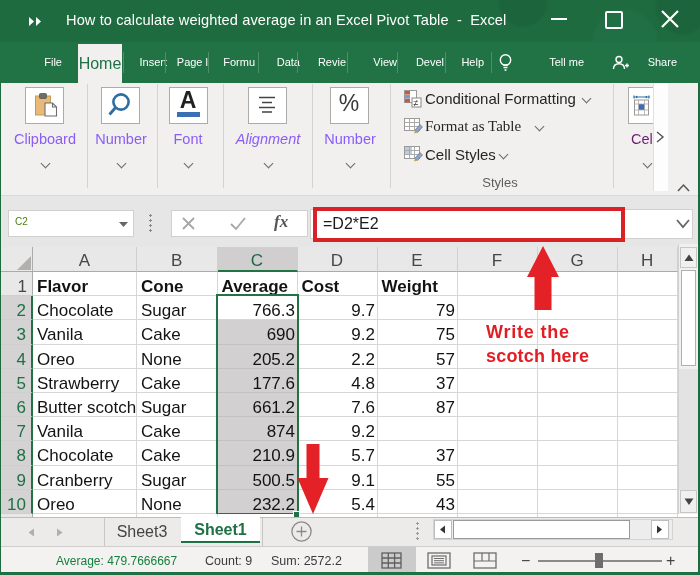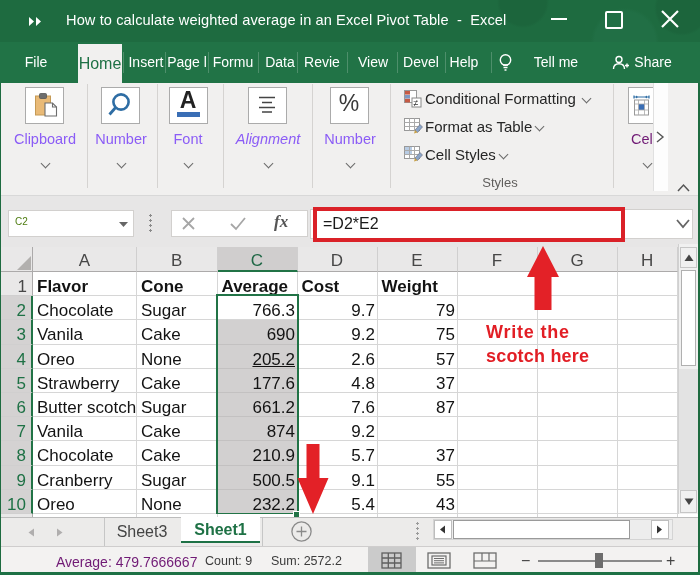--- a/index.html
+++ b/index.html
@@ -4,21 +4,21 @@
 <style>
   html,body{margin:0;padding:0;}
   body{width:700px;height:575px;overflow:hidden;font-family:"Liberation Sans",sans-serif;}
   .abs{position:absolute;}
   #app{position:relative;width:700px;height:575px;background:#fff;}
   
   #titlebar{left:0;top:0;width:700px;height:42px;background:#1e6b40;background-image:radial-gradient(circle 55px at 625px 42px,#216f45 0%,#216f45 55%,transparent 62%),radial-gradient(circle 42px at 523px 2px,#1c653c 0%,#1c653c 55%,transparent 62%),radial-gradient(circle 48px at 682px 8px,#1c653c 0%,#1c653c 52%,transparent 58%);}
   #titletext{left:66px;top:12px;color:#fff;font-size:14.6px;letter-spacing:0.1px;}
   
   #tabbar{left:0;top:42px;width:700px;height:41px;background:#217346;}
-  .mtab{position:absolute;top:0;height:41px;line-height:41px;color:#fff;font-size:14px;text-align:center;white-space:nowrap;}
+  .mtab{position:absolute;top:0;height:41px;line-height:41px;color:#fff;font-size:11px;text-align:right;white-space:nowrap;}
   .tsep{position:absolute;top:10px;height:21px;width:1px;background:#4e8f6b;}
   #hometab{position:absolute;left:78px;top:44px;width:44px;height:39px;background:#f1f0ef;color:#1e7145;font-size:16px;text-align:center;line-height:39px;}
   
   #ribbon{left:0;top:83px;width:700px;height:112px;background:#f1f0ef;}
   .gbox{position:absolute;width:39px;height:37px;background:#fff;border:1px solid #ababab;box-sizing:border-box;}
   .glabel{position:absolute;top:48px;width:90px;text-align:center;font-size:14.5px;color:#8b5cf6;}
   .gchev{position:absolute;top:68px;width:90px;text-align:center;}
   .gsep{position:absolute;top:1px;height:104px;width:1px;background:#d5d3d1;}
   .chev{display:inline-block;width:6px;height:6px;border-right:1.5px solid #6a6a6a;border-bottom:1.5px solid #6a6a6a;transform:rotate(45deg);}
   .srow{position:absolute;left:425px;font-size:15px;color:#262626;}
@@ -142,21 +142,21 @@
   <text x="9.5" y="16" font-size="9" fill="#333">≠</text>
 </svg>
 <div class="srow" style="top:90px;">Conditional Formatting</div>
 <span class="chev abs" style="left:583px;top:95px;"></span>
 <svg class="abs" style="left:404px;top:118px;" width="19" height="18" viewBox="0 0 19 18">
   <rect x="0.5" y="0.5" width="15" height="12" fill="#fff" stroke="#999"></rect>
   <path d="M0.5 4.5 h15 M0.5 8.5 h15 M5.5 0.5 v12 M10.5 0.5 v12" stroke="#aaa" stroke-width="1"></path>
   <path d="M11 12 L16 6.5 L18.5 9 L13.5 14.5 z" fill="#8aa5c8" stroke="#667" stroke-width="0.6"></path>
   <path d="M11 12 L13.5 14.5 L10 15.5 z" fill="#c8a24a"></path>
 </svg>
-<div class="srow" style="top:118px;">Format as Table</div>
+<div class="srow" style="top:118px;font-family:Liberation Serif, serif;">Format as Table</div>
 <span class="chev abs" style="left:536px;top:123px;"></span>
 <svg class="abs" style="left:404px;top:146px;" width="19" height="18" viewBox="0 0 19 18">
   <rect x="0.5" y="0.5" width="15" height="12" fill="#fff" stroke="#999"></rect>
   <rect x="1" y="1" width="7" height="7.5" fill="#b8cce4"></rect>
   <path d="M0.5 4.5 h15 M0.5 8.5 h15 M5.5 0.5 v12 M10.5 0.5 v12" stroke="#aaa" stroke-width="1"></path>
   <path d="M11 12 L16 6.5 L18.5 9 L13.5 14.5 z" fill="#8aa5c8" stroke="#667" stroke-width="0.6"></path>
   <path d="M11 12 L13.5 14.5 L10 15.5 z" fill="#c8a24a"></path>
 </svg>
 <div class="srow" style="top:146px;">Cell Styles</div>
 <span class="chev abs" style="left:500px;top:151px;"></span>
@@ -264,22 +264,22 @@
 <div class="cell num" style="left:221.5px;top:296.2px;width:73.5px;">766.3</div>
 <div class="cell num" style="left:301.5px;top:296.2px;width:73.5px;">9.7</div>
 <div class="cell num" style="left:381.5px;top:296.2px;width:73.5px;">79</div>
 <div class="cell" style="left:37px;top:320.4px;width:96px;">Vanila</div>
 <div class="cell" style="left:141px;top:320.4px;width:73.5px;">Cake</div>
 <div class="cell num" style="left:221.5px;top:320.4px;width:73.5px;">690</div>
 <div class="cell num" style="left:301.5px;top:320.4px;width:73.5px;">9.2</div>
 <div class="cell num" style="left:381.5px;top:320.4px;width:73.5px;">75</div>
 <div class="cell" style="left:37px;top:344.6px;width:96px;">Oreo</div>
 <div class="cell" style="left:141px;top:344.6px;width:73.5px;">None</div>
-<div class="cell num" style="left:221.5px;top:344.6px;width:73.5px;text-decoration:underline;">205.2</div>
-<div class="cell num" style="left:301.5px;top:344.6px;width:73.5px;">2.6</div>
+<div class="cell num" style="left:221.5px;top:344.6px;width:73.5px;">205.2</div>
+<div class="cell num" style="left:301.5px;top:344.6px;width:73.5px;">2.2</div>
 <div class="cell num" style="left:381.5px;top:344.6px;width:73.5px;">57</div>
 <div class="cell" style="left:37px;top:368.8px;width:96px;">Strawberry</div>
 <div class="cell" style="left:141px;top:368.8px;width:73.5px;">Cake</div>
 <div class="cell num" style="left:221.5px;top:368.8px;width:73.5px;">177.6</div>
 <div class="cell num" style="left:301.5px;top:368.8px;width:73.5px;">4.8</div>
 <div class="cell num" style="left:381.5px;top:368.8px;width:73.5px;">37</div>
 <div class="cell" style="left:37px;top:393.0px;width:96px;">Butter scotch</div>
 <div class="cell" style="left:141px;top:393.0px;width:73.5px;">Sugar</div>
 <div class="cell num" style="left:221.5px;top:393.0px;width:73.5px;">661.2</div>
 <div class="cell num" style="left:301.5px;top:393.0px;width:73.5px;">7.6</div>
@@ -358,21 +358,21 @@
 <svg class="abs" style="left:438px;top:525px;" width="9" height="10">
       <path d="M7 0.5 L2 4.5 L7 8.5 z" fill="#333"></path>
     </svg>
 <div class="wbox" style="left:453px;top:520px;width:177px;height:19px;border-color:#9a9a9a;"></div>
 <div class="wbox" style="left:651px;top:520px;width:18px;height:19px;border-color:#bdbdbd;"></div>
 <svg class="abs" style="left:655px;top:525px;" width="9" height="10">
       <path d="M2 0.5 L7 4.5 L2 8.5 z" fill="#333"></path>
     </svg>
 
 <div class="abs" id="statusbar"></div>
-<div class="abs" style="left:56px;top:554px;font-size:14px;color:#701a75;">Average: 479.7666667</div>
+<div class="abs" style="left:56px;top:554px;font-size:12px;color:#15803d;">Average: 479.7666667</div>
 <div class="abs" style="left:205px;top:554px;font-size:12.5px;color:#3b3b3b;">Count: 9</div>
 <div class="abs" style="left:271px;top:554px;font-size:12.5px;color:#3b3b3b;">Sum: 2572.2</div>
 <div class="abs" style="left:368px;top:547px;width:48px;height:25px;background:#cbcbcb;"></div>
 <svg class="abs" style="left:381px;top:552px;" width="21" height="17">
       <rect x="1" y="1" width="19" height="15" fill="none" stroke="#5f5f5f" stroke-width="1.3"></rect>
       <path d="M1 6 h19 M1 11 h19 M7.3 1 v15 M13.6 1 v15" stroke="#5f5f5f" stroke-width="1.3"></path>
     </svg>
 <svg class="abs" style="left:427px;top:552px;" width="24" height="17">
       <rect x="1" y="1" width="22" height="15" fill="none" stroke="#6d6d6d" stroke-width="1.3"></rect>
       <rect x="5" y="4" width="14" height="9" fill="none" stroke="#6d6d6d" stroke-width="1.2"></rect>

